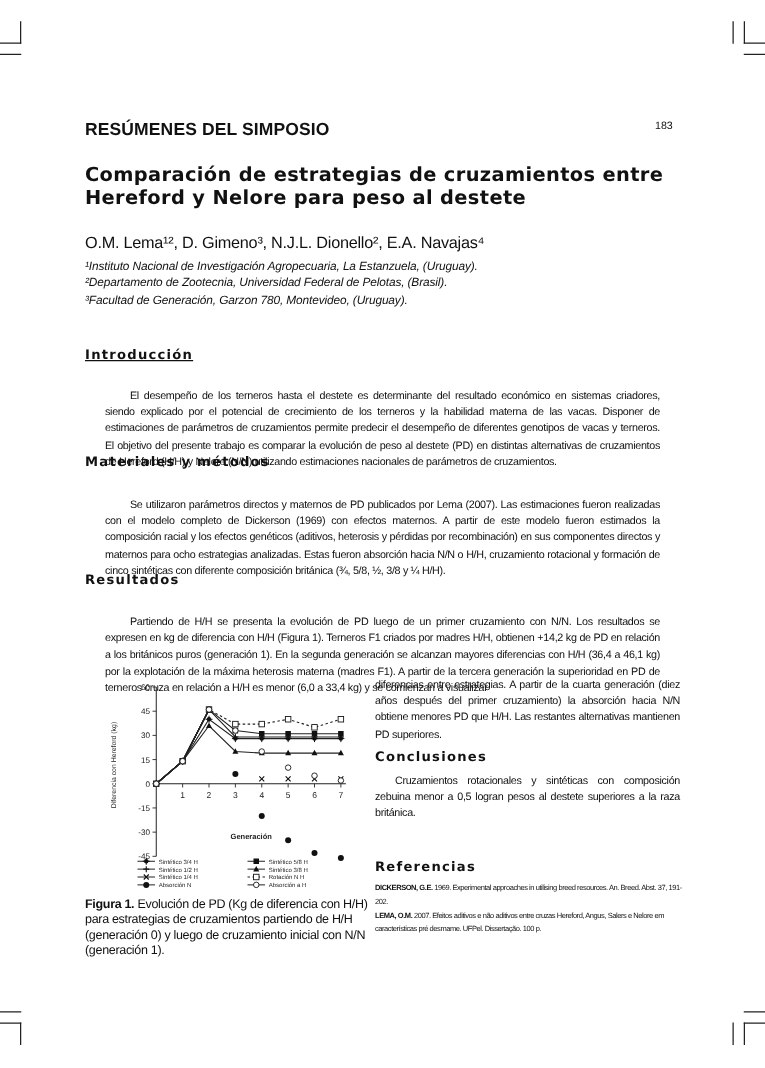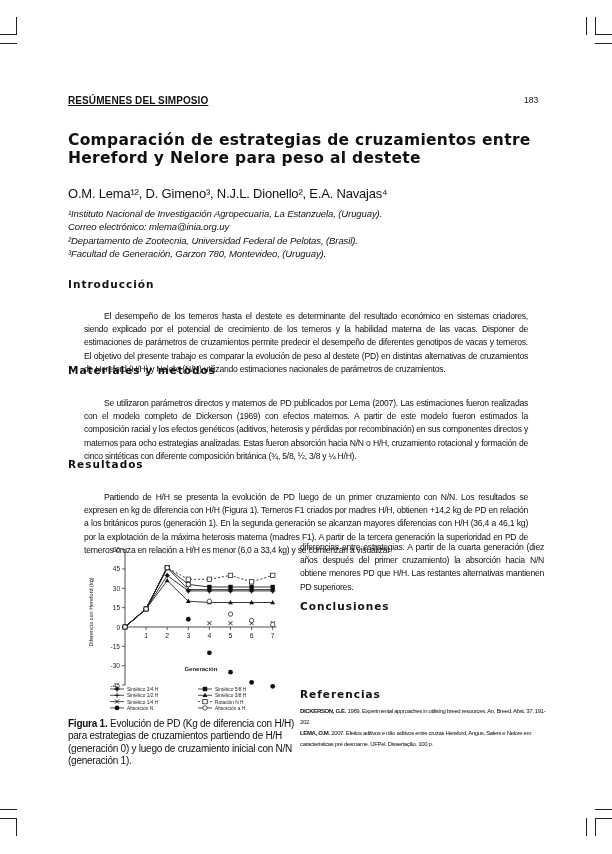--- a/index.html
+++ b/index.html
@@ -1,18 +1,18 @@
 <!DOCTYPE html>
 <html><head>
 <meta charset="utf-8">
 <style>
   html, body { margin:0; padding:0; background:#fff; }
   body { width:612px; height:854px; position:relative; overflow:hidden; font-family:"Liberation Sans", sans-serif; color:#111; }
   .crop { position:absolute; background:#222; }
-  .hdr { position:absolute; top:95px; left:68px; font-size:10px; font-weight:bold; letter-spacing:0.1px;text-decoration:underline; }
+  .hdr { position:absolute; top:95px; left:68px; font-size:14px; font-weight:bold; letter-spacing:0.1px; }
   .pagenum { position:absolute; top:95px; left:524px; font-size:8.5px; }
   .title { position:absolute; top:131px; left:68px; width:480px; font-family:"DejaVu Sans", sans-serif; font-weight:bold; font-size:15.5px; line-height:18px; letter-spacing:0.3px; }
   .authors { position:absolute; top:186px; left:68px; font-size:13px; letter-spacing:-0.2px;text-align:center; }
   .affil { position:absolute; top:207px; left:68px; font-size:9.5px; font-style:italic; line-height:13.3px; letter-spacing:-0.1px; }
   .sec { position:absolute; left:68px; font-family:"DejaVu Sans", sans-serif; font-weight:bold; font-size:10.5px; letter-spacing:1px; }
   .para { position:absolute; left:68px; width:476px; font-size:8.6px; line-height:13.2px; text-align:justify; letter-spacing:-0.25px; }
   .para p { margin:16px; text-indent:20px; }
   .rcol { position:absolute; left:300px; width:244px; font-size:8.6px; line-height:13.2px; text-align:justify; letter-spacing:-0.25px; }
   .rcol p { margin:0; text-indent:16px; }
   .refs { position:absolute; left:300px; width:246px; font-size:6px; line-height:10.5px; letter-spacing:-0.35px; }
@@ -40,46 +40,46 @@
 <div class="crop" style="left:586px;top:818px;width:1px;height:18px;"></div>
 
 <div class="hdr">RESÚMENES DEL SIMPOSIO</div>
 <div class="pagenum">183</div>
 
 <div class="title">Comparación de estrategias de cruzamientos entre Hereford y Nelore para peso al destete</div>
 <div class="authors">O.M. Lema¹², D. Gimeno³, N.J.L. Dionello², E.A. Navajas⁴</div>
 
 <div class="affil">
   <div>¹Instituto Nacional de Investigación Agropecuaria, La Estanzuela, (Uruguay).</div>
-  <div>Correo electrónico: mlema@inia.org.uy</div>
   <div>²Departamento de Zootecnia, Universidad Federal de Pelotas, (Brasil).</div>
   <div>³Facultad de Generación, Garzon 780, Montevideo, (Uruguay).</div>
 </div>
 
-<div class="sec" style="top:278px;">Introducción</div>
+<div class="sec" style="top:278px;text-decoration:underline;">Introducción</div>
 <div class="para" style="top:294px;">
   <p>El desempeño de los terneros hasta el destete es determinante del resultado económico en sistemas criadores, siendo explicado por el potencial de crecimiento de los terneros y la habilidad materna de las vacas. Disponer de estimaciones de parámetros de cruzamientos permite predecir el desempeño de diferentes genotipos de vacas y terneros. El objetivo del presente trabajo es comparar la evolución de peso al destete (PD) en distintas alternativas de cruzamientos de Hereford (H/H) y Nelore (N/N) utilizando estimaciones nacionales de parámetros de cruzamientos.</p>
 </div>
 
 <div class="sec" style="top:364px;">Materiales y métodos</div>
 <div class="para" style="top:381px;">
   <p>Se utilizaron parámetros directos y maternos de PD publicados por Lema (2007). Las estimaciones fueron realizadas con el modelo completo de Dickerson (1969) con efectos maternos. A partir de este modelo fueron estimados la composición racial y los efectos genéticos (aditivos, heterosis y pérdidas por recombinación) en sus componentes directos y maternos para ocho estrategias analizadas. Estas fueron absorción hacia N/N o H/H, cruzamiento rotacional y formación de cinco sintéticas con diferente composición británica (¾, 5/8, ½, 3/8 y ¼ H/H).</p>
 </div>
 
 <div class="sec" style="top:458px;">Resultados</div>
 <div class="para" style="top:475px;">
   <p>Partiendo de H/H se presenta la evolución de PD luego de un primer cruzamiento con N/N. Los resultados se expresen en kg de diferencia con H/H (Figura 1). Terneros F1 criados por madres H/H, obtienen +14,2 kg de PD en relación a los británicos puros (generación 1). En la segunda generación se alcanzan mayores diferencias con H/H (36,4 a 46,1 kg) por la explotación de la máxima heterosis materna (madres F1). A partir de la tercera generación la superioridad en PD de terneros cruza en relación a H/H es menor (6,0 a 33,4 kg) y se comienzan a visualizar</p>
 </div>
 
 <div class="rcol" style="top:541px;">
   <div style="text-indent:0;">diferencias entre estrategias. A partir de la cuarta generación (diez años después del primer cruzamiento) la absorción hacia N/N obtiene menores PD que H/H. Las restantes alternativas mantienen PD superiores.</div>
 </div>
 
 <div class="sec" style="left:300px;top:600px;">Conclusiones</div>
 <div class="rcol" style="top:618px;">
+  <p>Cruzamientos rotacionales y sintéticas con composición zebuina menor a 0,5 logran pesos al destete superiores a la raza británica.</p>
 </div>
 
 <div class="sec" style="left:300px;top:688px;">Referencias</div>
 <div class="refs" style="top:706px;">
   <p><b>DICKERSON, G.E.</b><span> 1969. Experimental approaches in utilising breed resources. An. Breed. Abst. 37, 191-202.</span></p>
   <p><b>LEMA, O.M.</b><span> 2007. Efeitos aditivos e não aditivos entre cruzas Hereford, Angus, Salers e Nelore em características pré desmame. UFPel. Dissertação. 100 p.</span></p>
 </div>
 
 <svg id="chart" style="position:absolute;left:80px;top:540px;" width="215" height="178" viewBox="0 0 215 178">
   <g id="axes">

